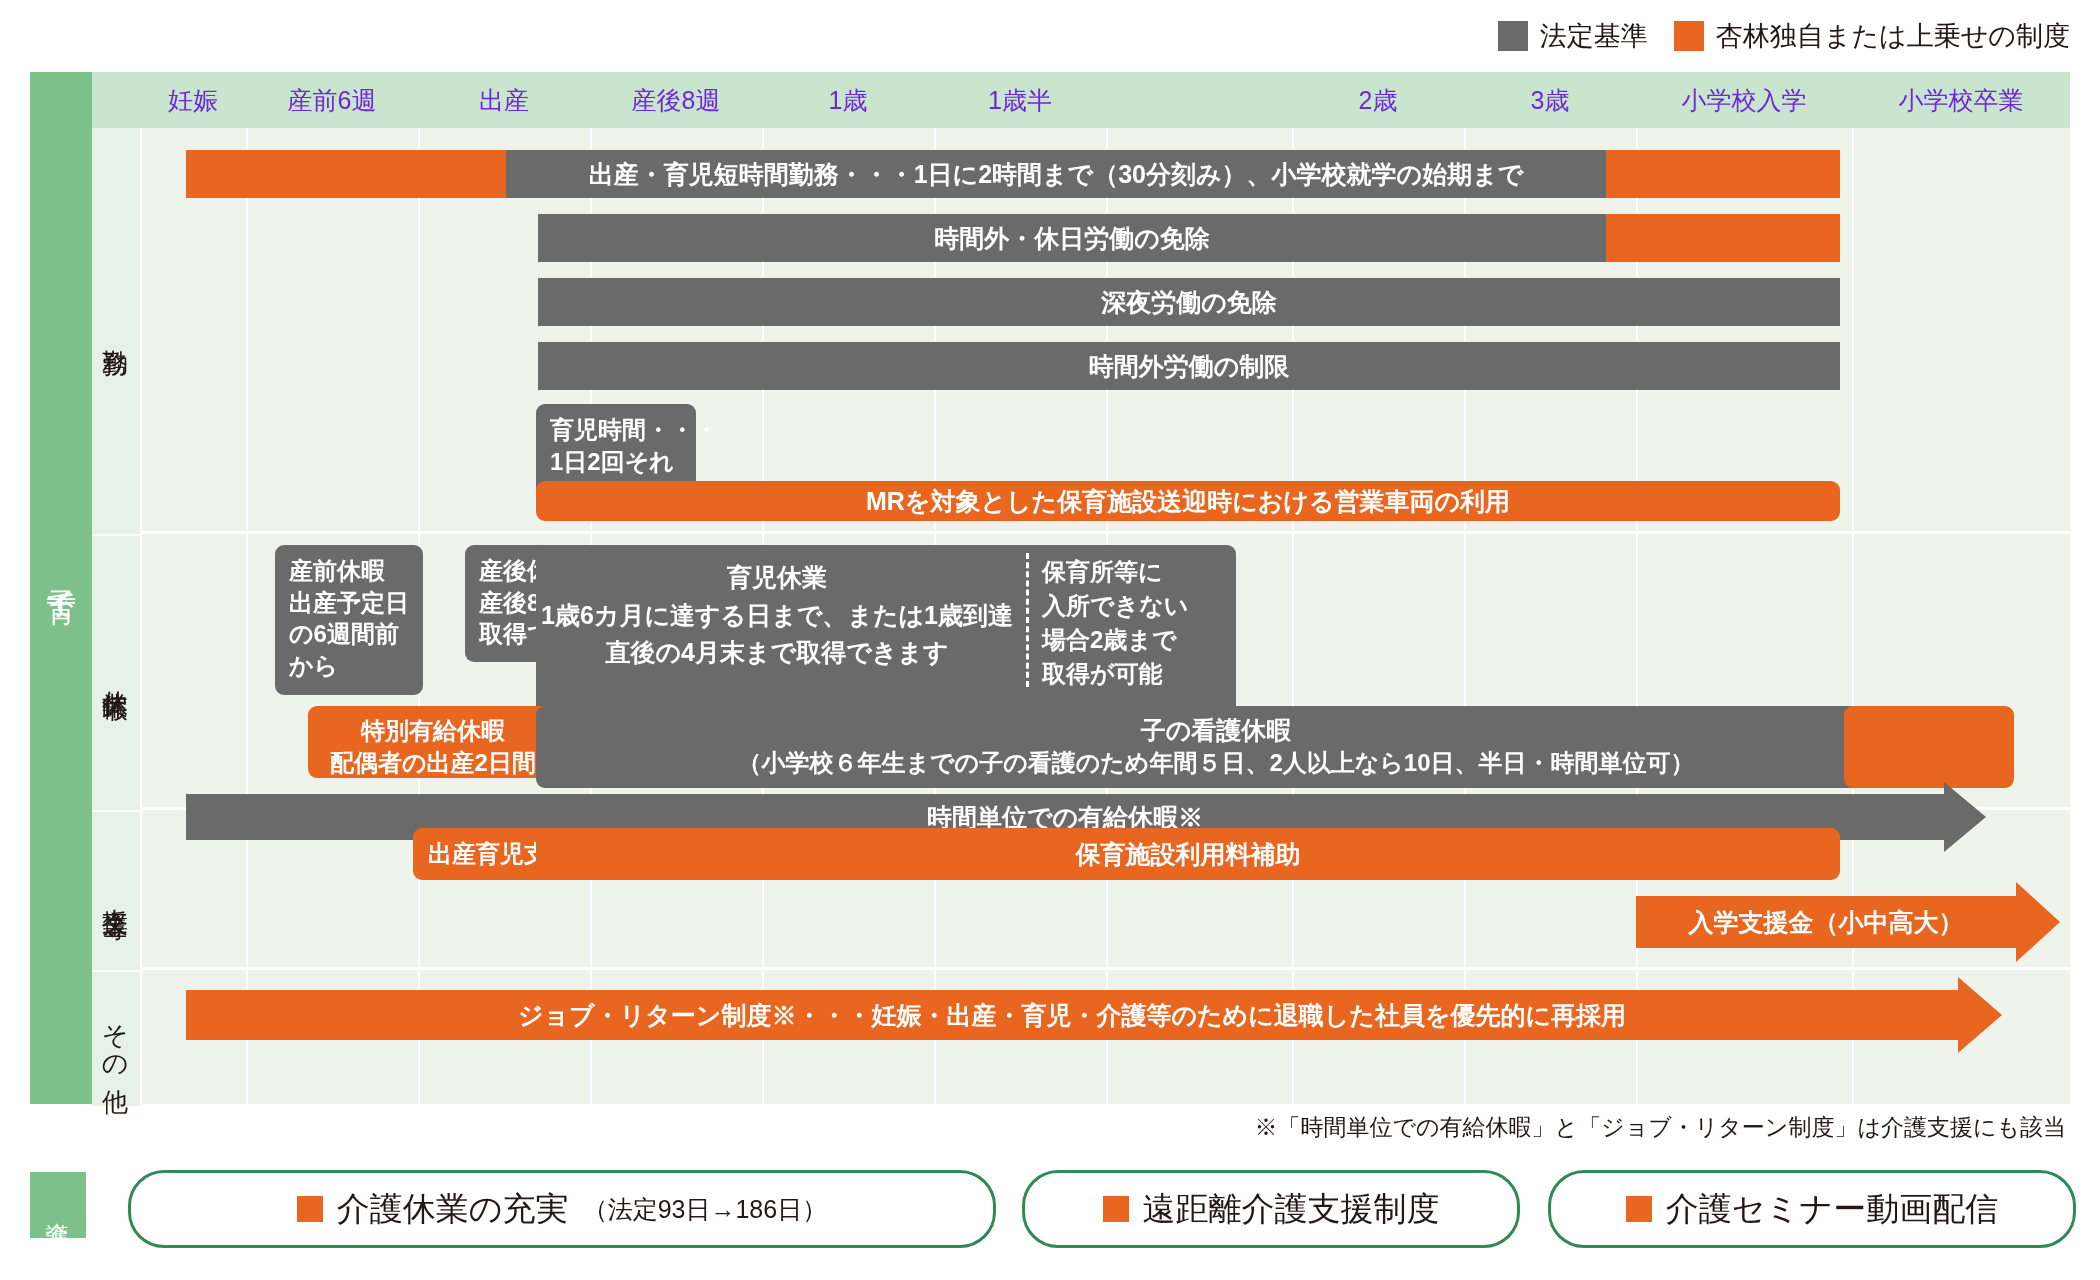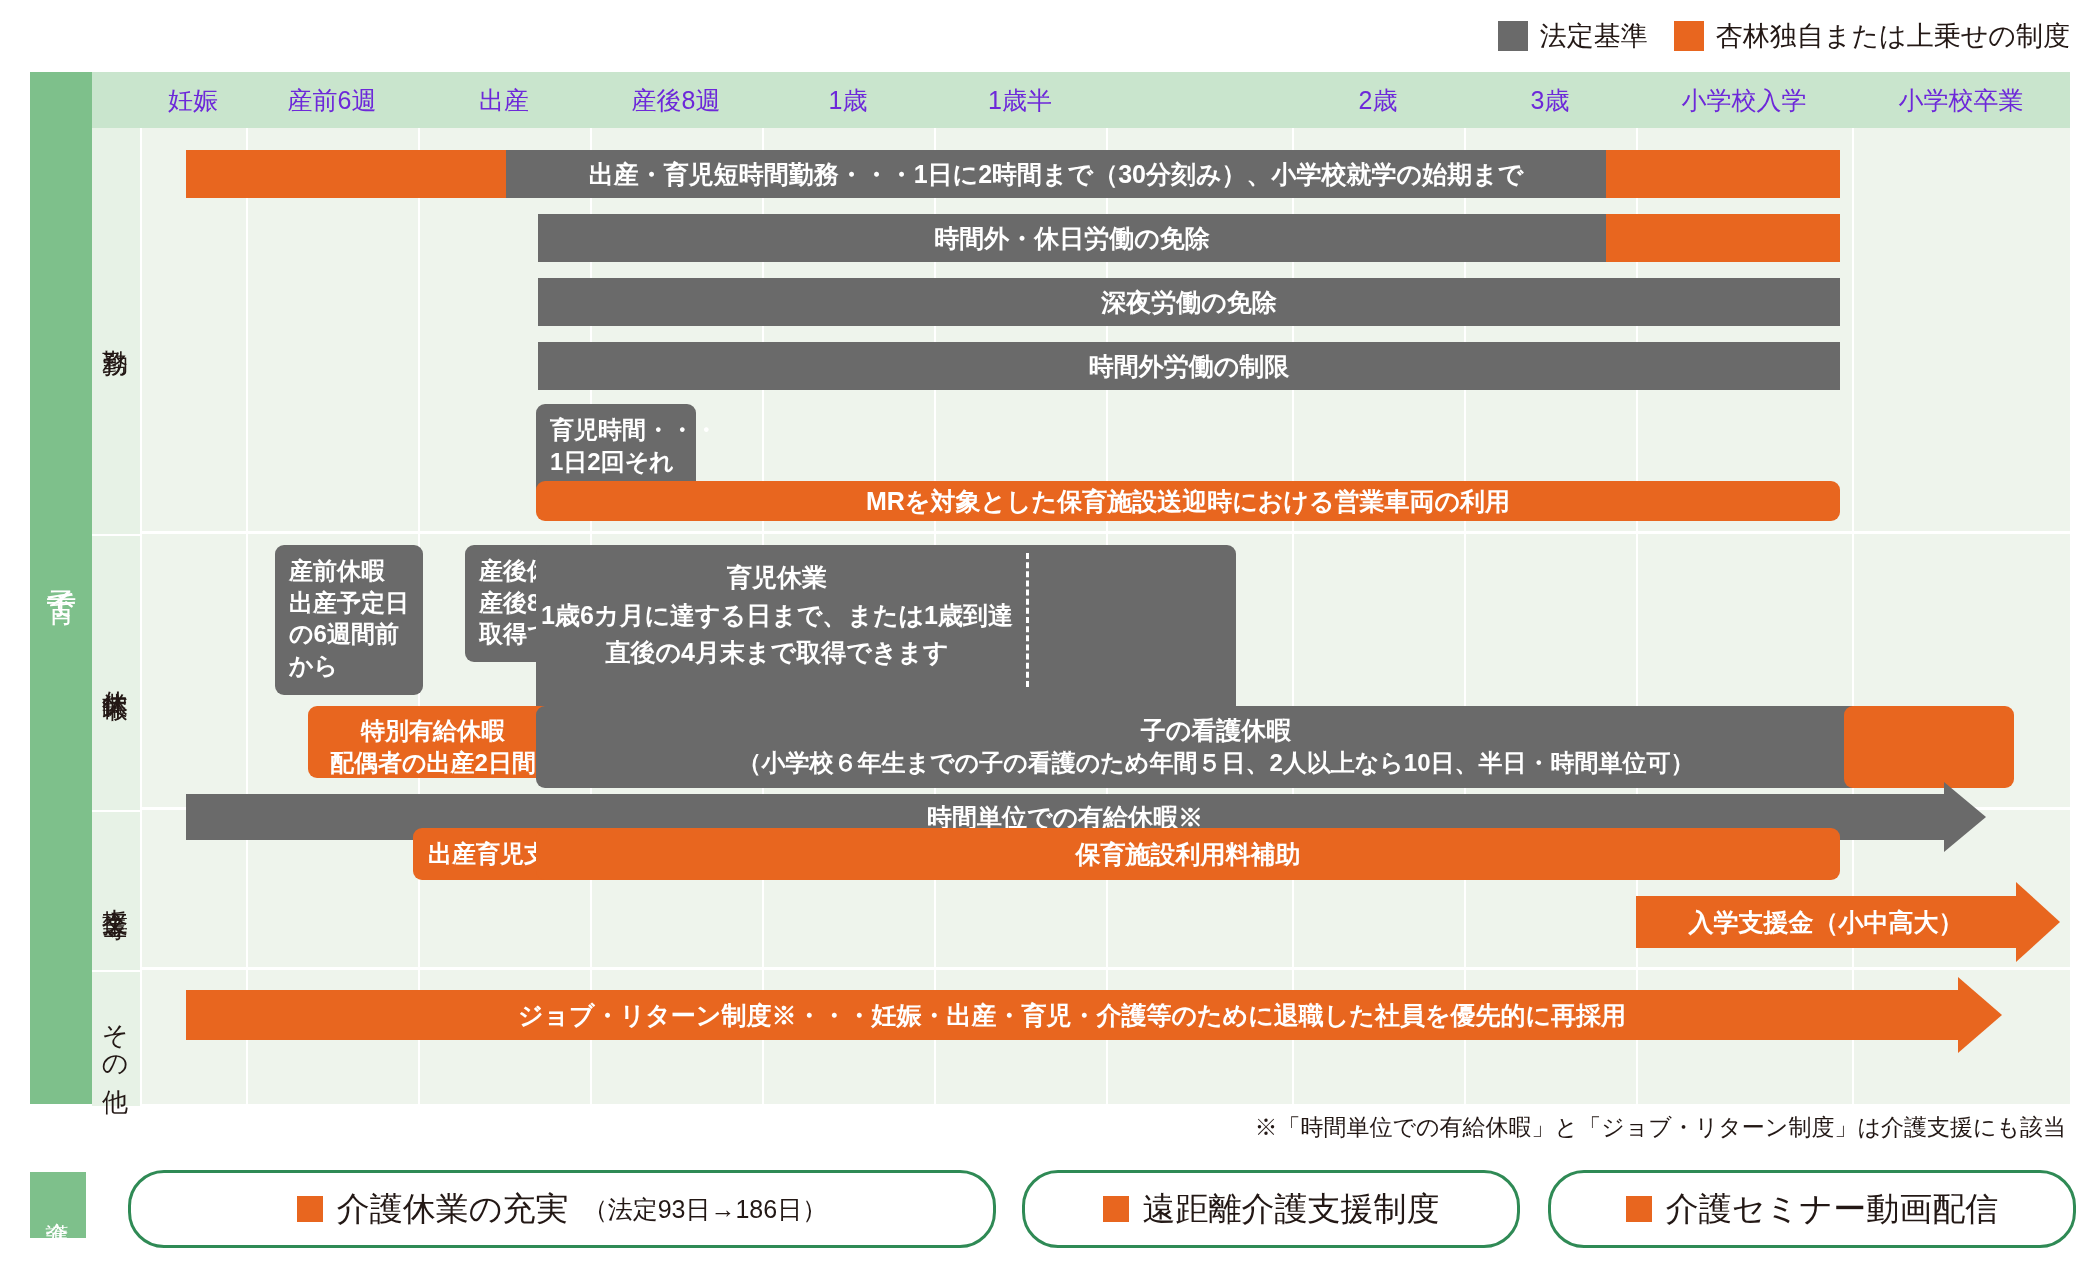--- a/index.html
+++ b/index.html
@@ -256,20 +256,26 @@
         <div>取得できます</div>
       </div>
 
       <div class="bar gray rounded" style="left:396px;top:417px;width:700px;height:176px;display:block;padding:0;">
         <div style="position:absolute;left:0;top:14px;width:482px;text-align:center;font-size:25px;line-height:1.5;">
           <div>育児休業</div>
           <div>1歳6カ月に達する日まで、または1歳到達</div>
           <div>直後の4月末まで取得できます</div>
         </div>
         <div class="dashed-marker" style="left:490px;top:8px;height:134px;"></div>
+        <div style="position:absolute;left:506px;top:10px;width:190px;font-size:24px;line-height:1.42;text-align:left;">
+          <div>保育所等に</div>
+          <div>入所できない</div>
+          <div>場合2歳まで</div>
+          <div>取得が可能</div>
+        </div>
       </div>
 
       <div class="bar orange rounded multiline" style="left:168px;top:578px;width:250px;height:72px;font-size:24px;text-align:center;padding-top:9px;">
         <div>特別有給休暇</div>
         <div>配偶者の出産2日間</div>
       </div>
 
       <div class="bar gray rounded" style="left:396px;top:578px;width:1360px;height:82px;display:block;padding:8px 0 0 0;text-align:center;">
         <div style="font-size:25px;line-height:1.32;">子の看護休暇</div>
         <div style="font-size:24px;line-height:1.32;">（小学校６年生までの子の看護のため年間５日、2人以上なら10日、半日・時間単位可）</div>

